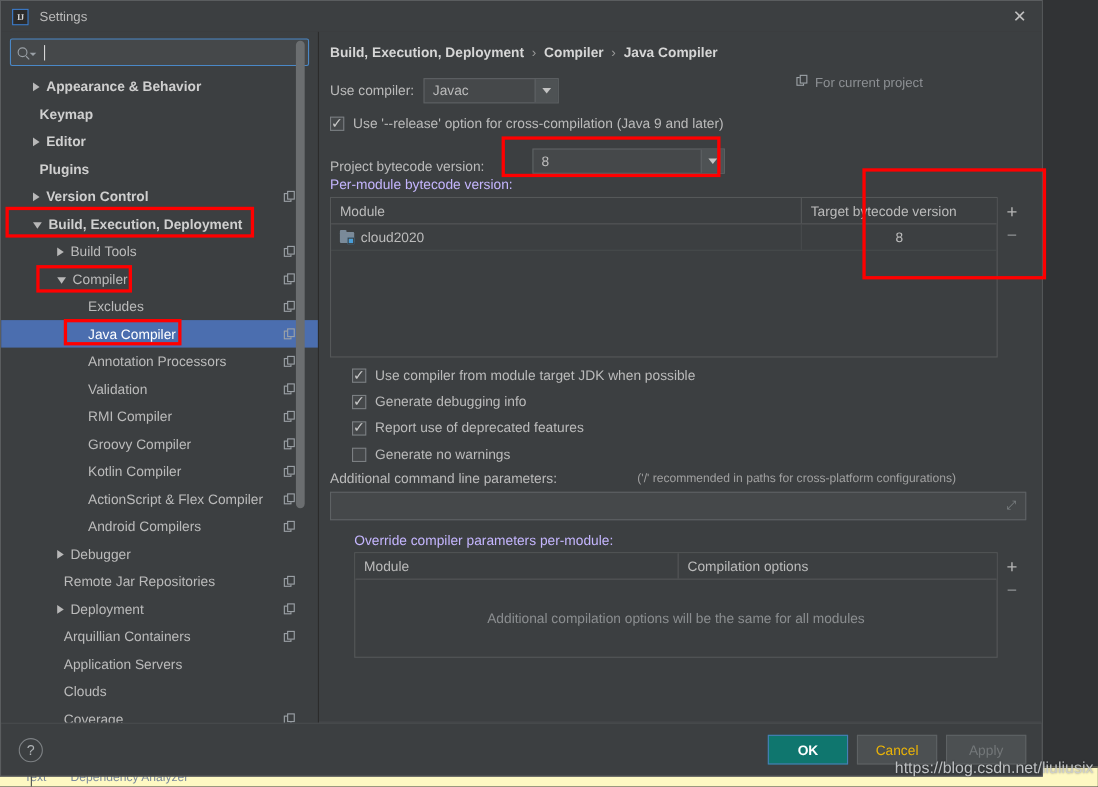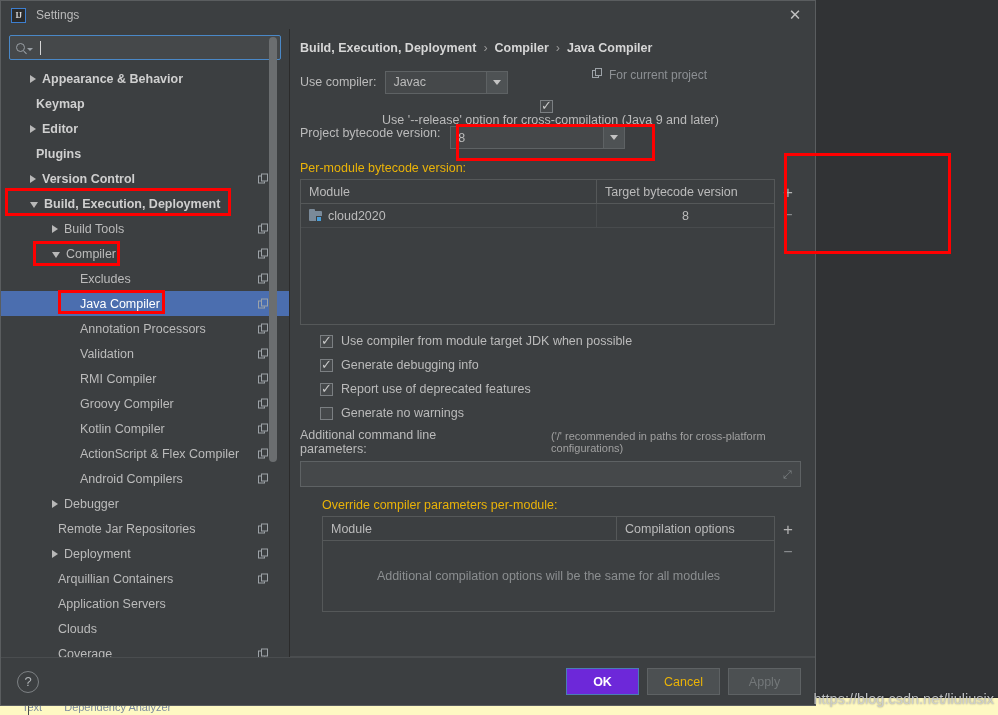--- a/index.html
+++ b/index.html
@@ -26,21 +26,21 @@
     white-space: nowrap;
   }
   #bg-tabs .bg-divider {
     position: absolute; left: 28px; top: 0; bottom: 0; width: 1px;
     background: #4a4d4f;
   }
 
   
   #dialog {
     position: absolute; left: 0; top: 0;
-    width: 816px; height: 706px;
+    width: 948px; height: 706px;
     background: #3c3f41;
     border: 1px solid #5a5d5f;
     display: flex; flex-direction: column;
   }
 
   
   #titlebar {
     height: 28px; flex: 0 0 28px;
     background: #3c3f41;
     display: flex; align-items: center;
@@ -171,21 +171,21 @@
     font-size: 12.5px; font-weight: bold; color: #d6d6d6;
   }
   #breadcrumb .sep { margin: 0 7px; color: #9a9a9a; font-weight: normal; }
   #for-project {
     position: absolute; right: 108px; top: 39px;
     display: flex; align-items: center;
     color: #8d9094; font-size: 12px;
   }
   #for-project .copy-icon { position: static; transform: none; margin-right: 6px; }
 
-  .row { display: flex; align-items: flex-start; margin-bottom: 0; }
+  .row { display: flex; align-items: flex-end; margin-bottom: 0; gap: 34px; }
 
   #use-compiler-row { height: 30px; display: flex; align-items: center; }
   .field-label { color: #bbbbbb; font-size: 12.5px; }
 
   .combo {
     background: #45484a; border: 1px solid #5e6264;
     height: 23px; display: flex; align-items: center;
     position: relative; cursor: pointer;
   }
   .combo .val {
@@ -213,21 +213,21 @@
     border: 1px solid #7b7f82; background: #45484a;
     position: relative; margin-right: 8px;
   }
   .cb.checked::after {
     content: "✓"; position: absolute; left: 0px; top: -3px;
     font-size: 13px; color: #c8c8c8; line-height: 15px;
   }
   .cb-label { color: #bbbbbb; font-size: 12.5px; }
 
   
-  .tbl-label { color: #eab308; font-size: 12.5px; margin: 8px 0 4px 0; }
+  .tbl-label { color: #c4b5fd; font-size: 12.5px; margin: 8px 0 4px 0; }
   .tbl-wrap { display: flex; }
   .tbl {
     flex: 1; border: 1px solid #555859; background: #3c3f41; min-width: 0;
   }
   .tbl-head {
     display: flex; height: 24px; background: #3c3f41;
     border-bottom: 1px solid #555859;
   }
   .tbl-head .th {
     font-size: 12.5px; color: #bbbbbb;
@@ -316,21 +316,21 @@
   #footer-buttons {
     margin-left: auto; display: flex; gap: 8px;
   }
   .btn {
     min-width: 73px; height: 27px; font-size: 12.5px;
     display: flex; align-items: center; justify-content: center;
     border: 1px solid #5e6264; background: #4c5052; color: #eab308;
     cursor: pointer; padding: 0 14px;
   }
   .btn.primary {
-    background: #6d28d9; border-color: #4a7db5; color: #ffffff; font-weight: bold;
+    background: #0f766e; border-color: #4a7db5; color: #ffffff; font-weight: bold;
   }
   .btn.disabled { color: #737779; cursor: default; }
 
   
   #watermark {
     position: absolute; right: 4px; bottom: 8px;
     color: #c9ccce; font-size: 14.5px;
     font-family: "Liberation Sans", sans-serif;
     opacity: 0.92; white-space: nowrap;
     text-shadow: 0 0 2px rgba(0,0,0,0.5);
@@ -584,21 +584,21 @@
       <div id="use-compiler-row">
         <span class="field-label">Use compiler:</span>
         <div class="combo" style="width:123px; margin-left:9px;">
           <span class="val">Javac</span>
           <span class="arrow-btn">
               <span class="tri"></span>
             </span>
         </div>
       </div>
 
-      <div class="checkbox-row" style="margin-top:3px;flex-direction:column;">
+      <div class="checkbox-row" style="margin-top:3px;">
         <span class="cb checked"></span>
         <span class="cb-label">Use '--release' option for cross-compilation (Java 9 and later)</span>
       </div>
 
       <div class="row" style="height:32px; margin-top:2px;">
         <span class="field-label">Project bytecode version:</span>
         <div class="combo" style="width:175px; margin-left:10px;">
           <span class="val">8</span>
           <span class="arrow-btn">
               <span class="tri"></span>

